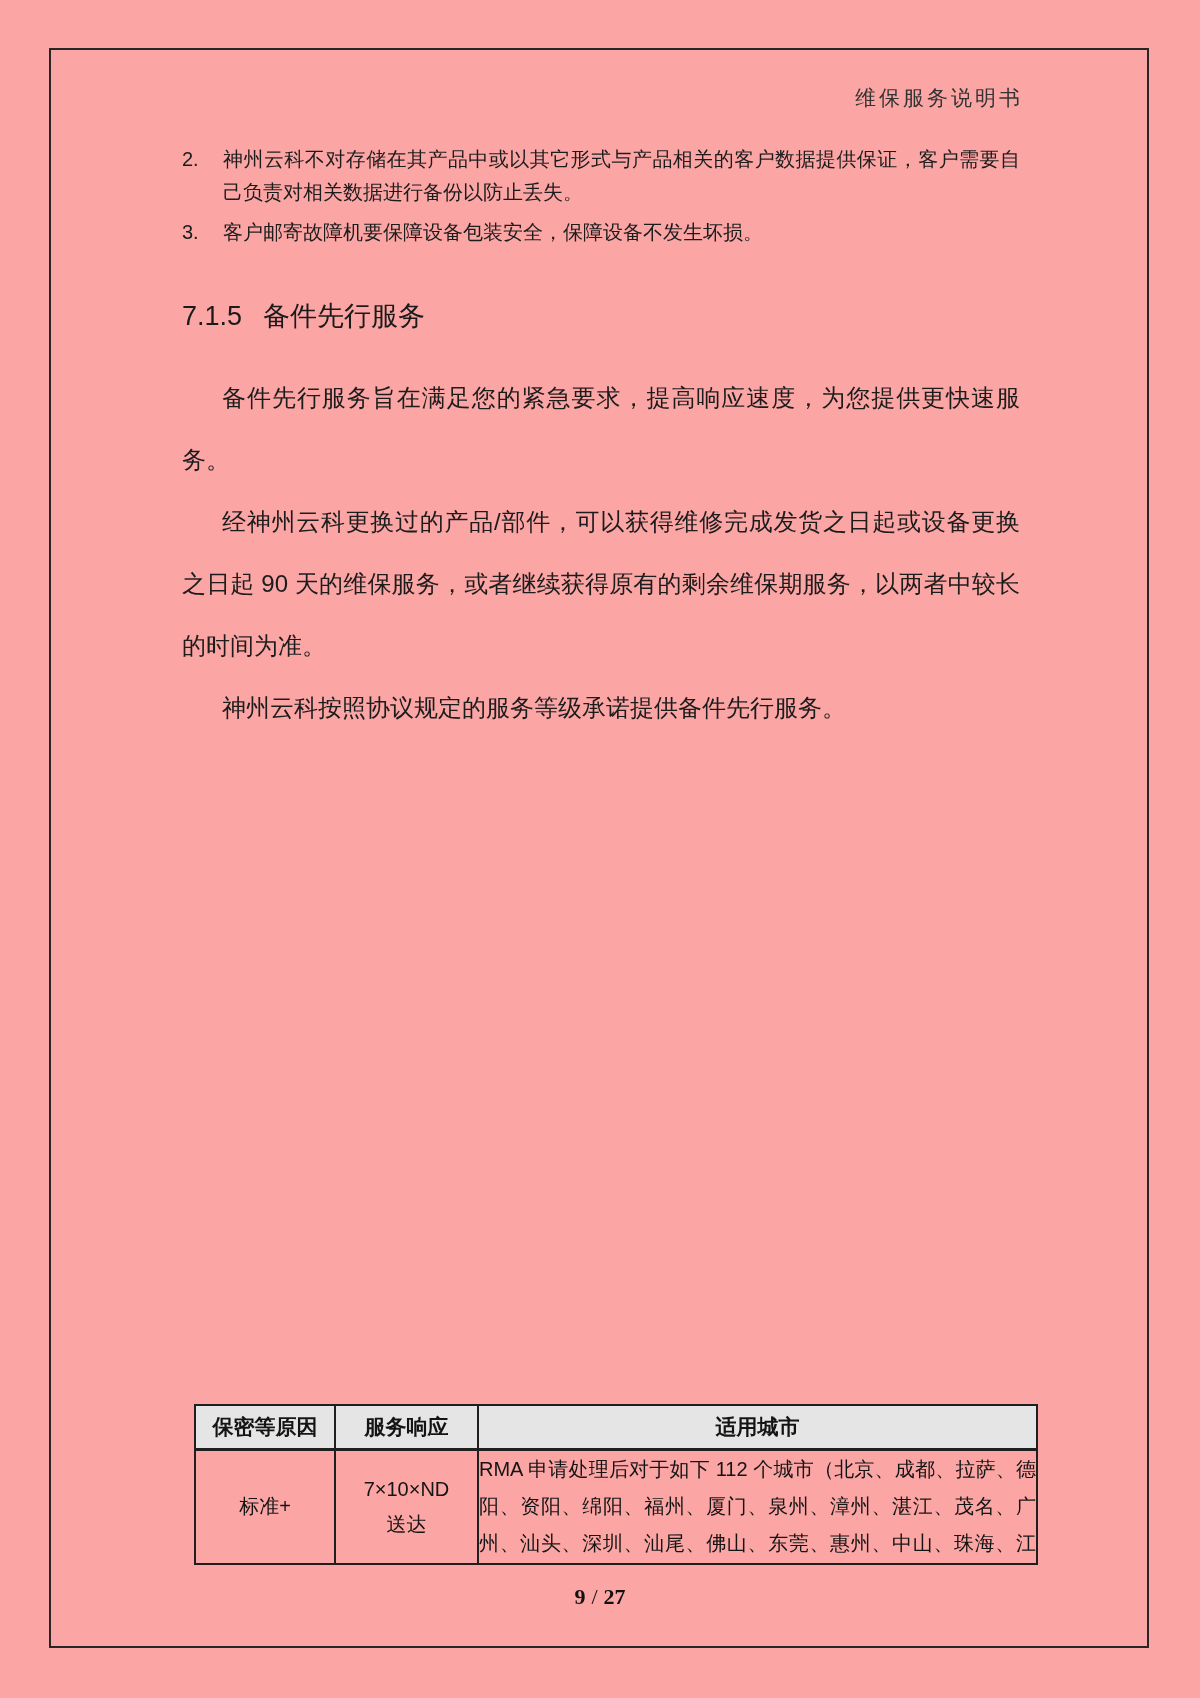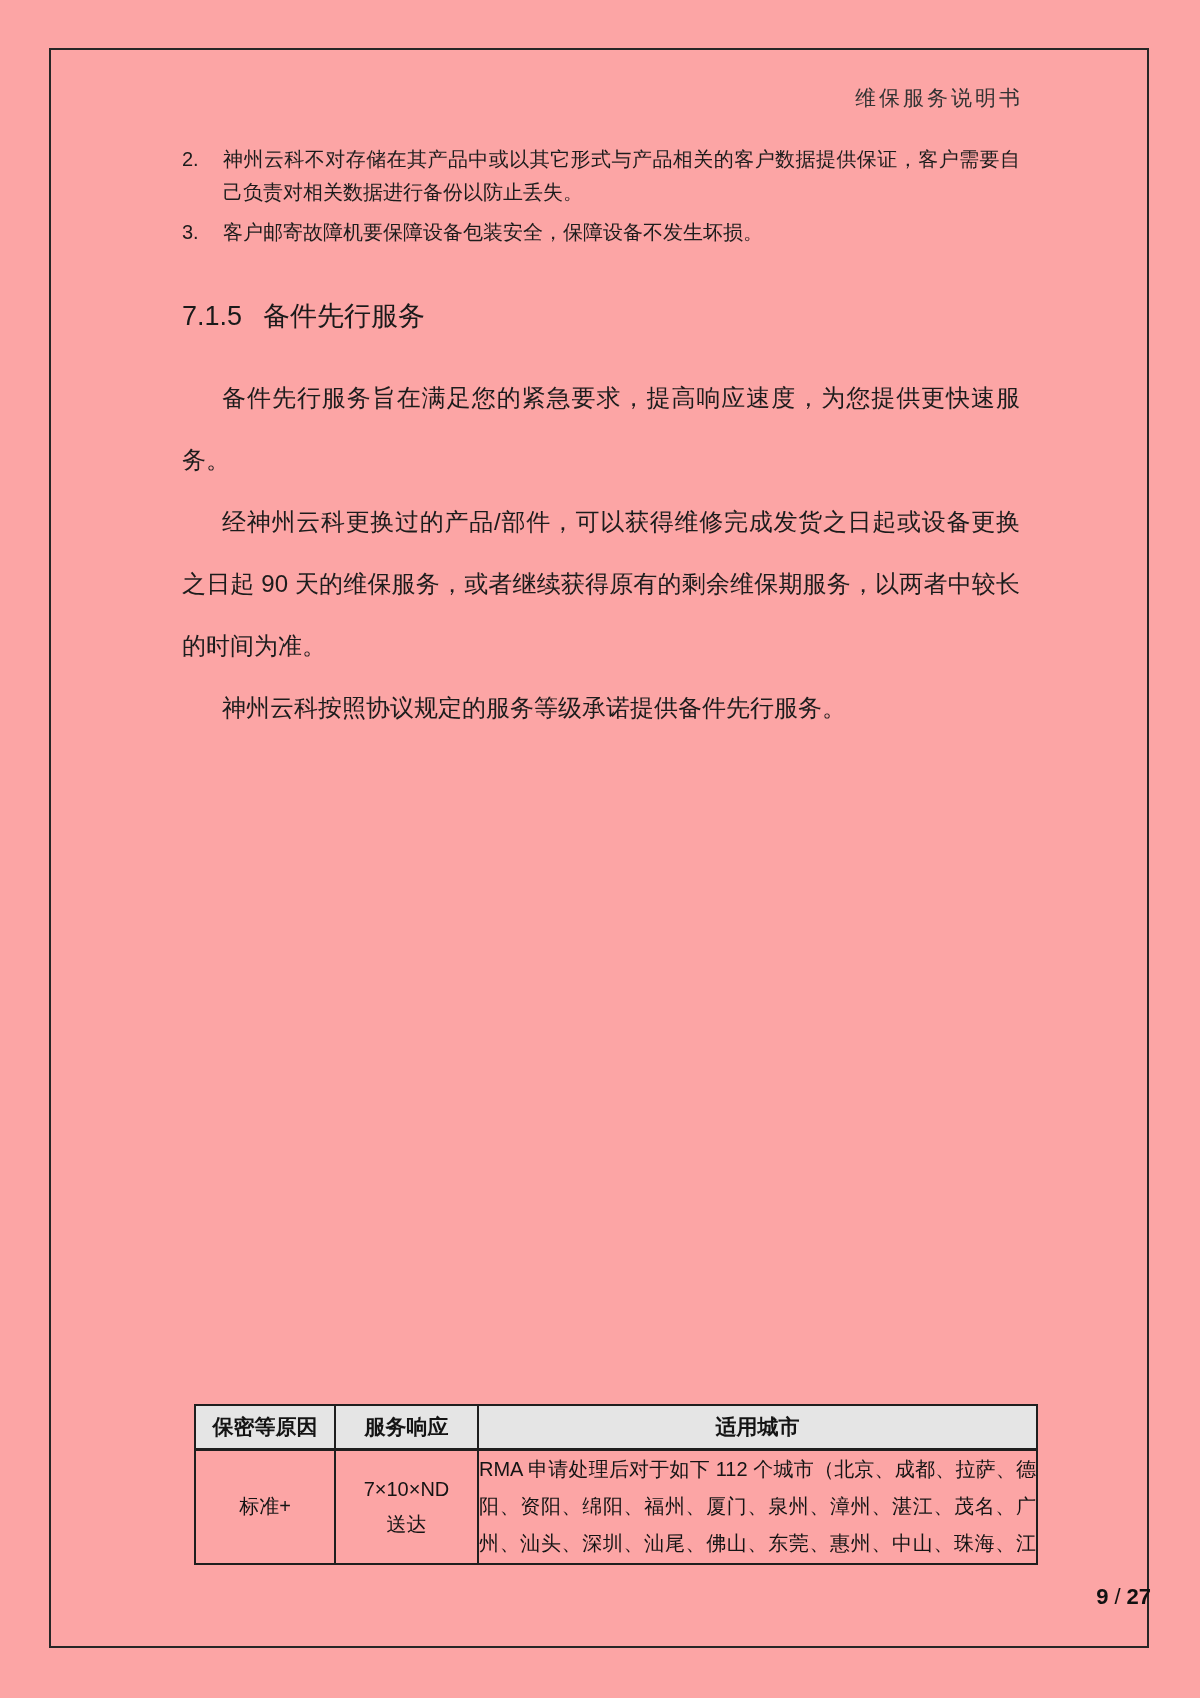--- a/index.html
+++ b/index.html
@@ -64,22 +64,22 @@
   .city-table tbody td{height:97px;}
   .cell-center{text-align:center;}
   .response-cell{line-height:35px;text-align:center;}
   .cities-cell{
     text-align:justify;line-height:37px;font-size:20px;
     padding:3px 4px 2px 5px;vertical-align:top;
   }
   .cities-clip{max-height:112px;overflow:hidden;}
   .doc-footer{
     position:absolute;left:49px;top:1584px;width:1102px;
-    text-align:right;
-    font-family:Liberation Sans, sans-serif;
+    text-align:center;
+    font-family:Liberation Serif, serif;
     font-size:22px;color:#111;
   }
   .doc-footer .pg{font-weight:bold;}
   .doc-footer .sep{font-weight:normal;padding:0 6px;}
 </style>
 </head>
 <body>
 
 <div class="page">
 

